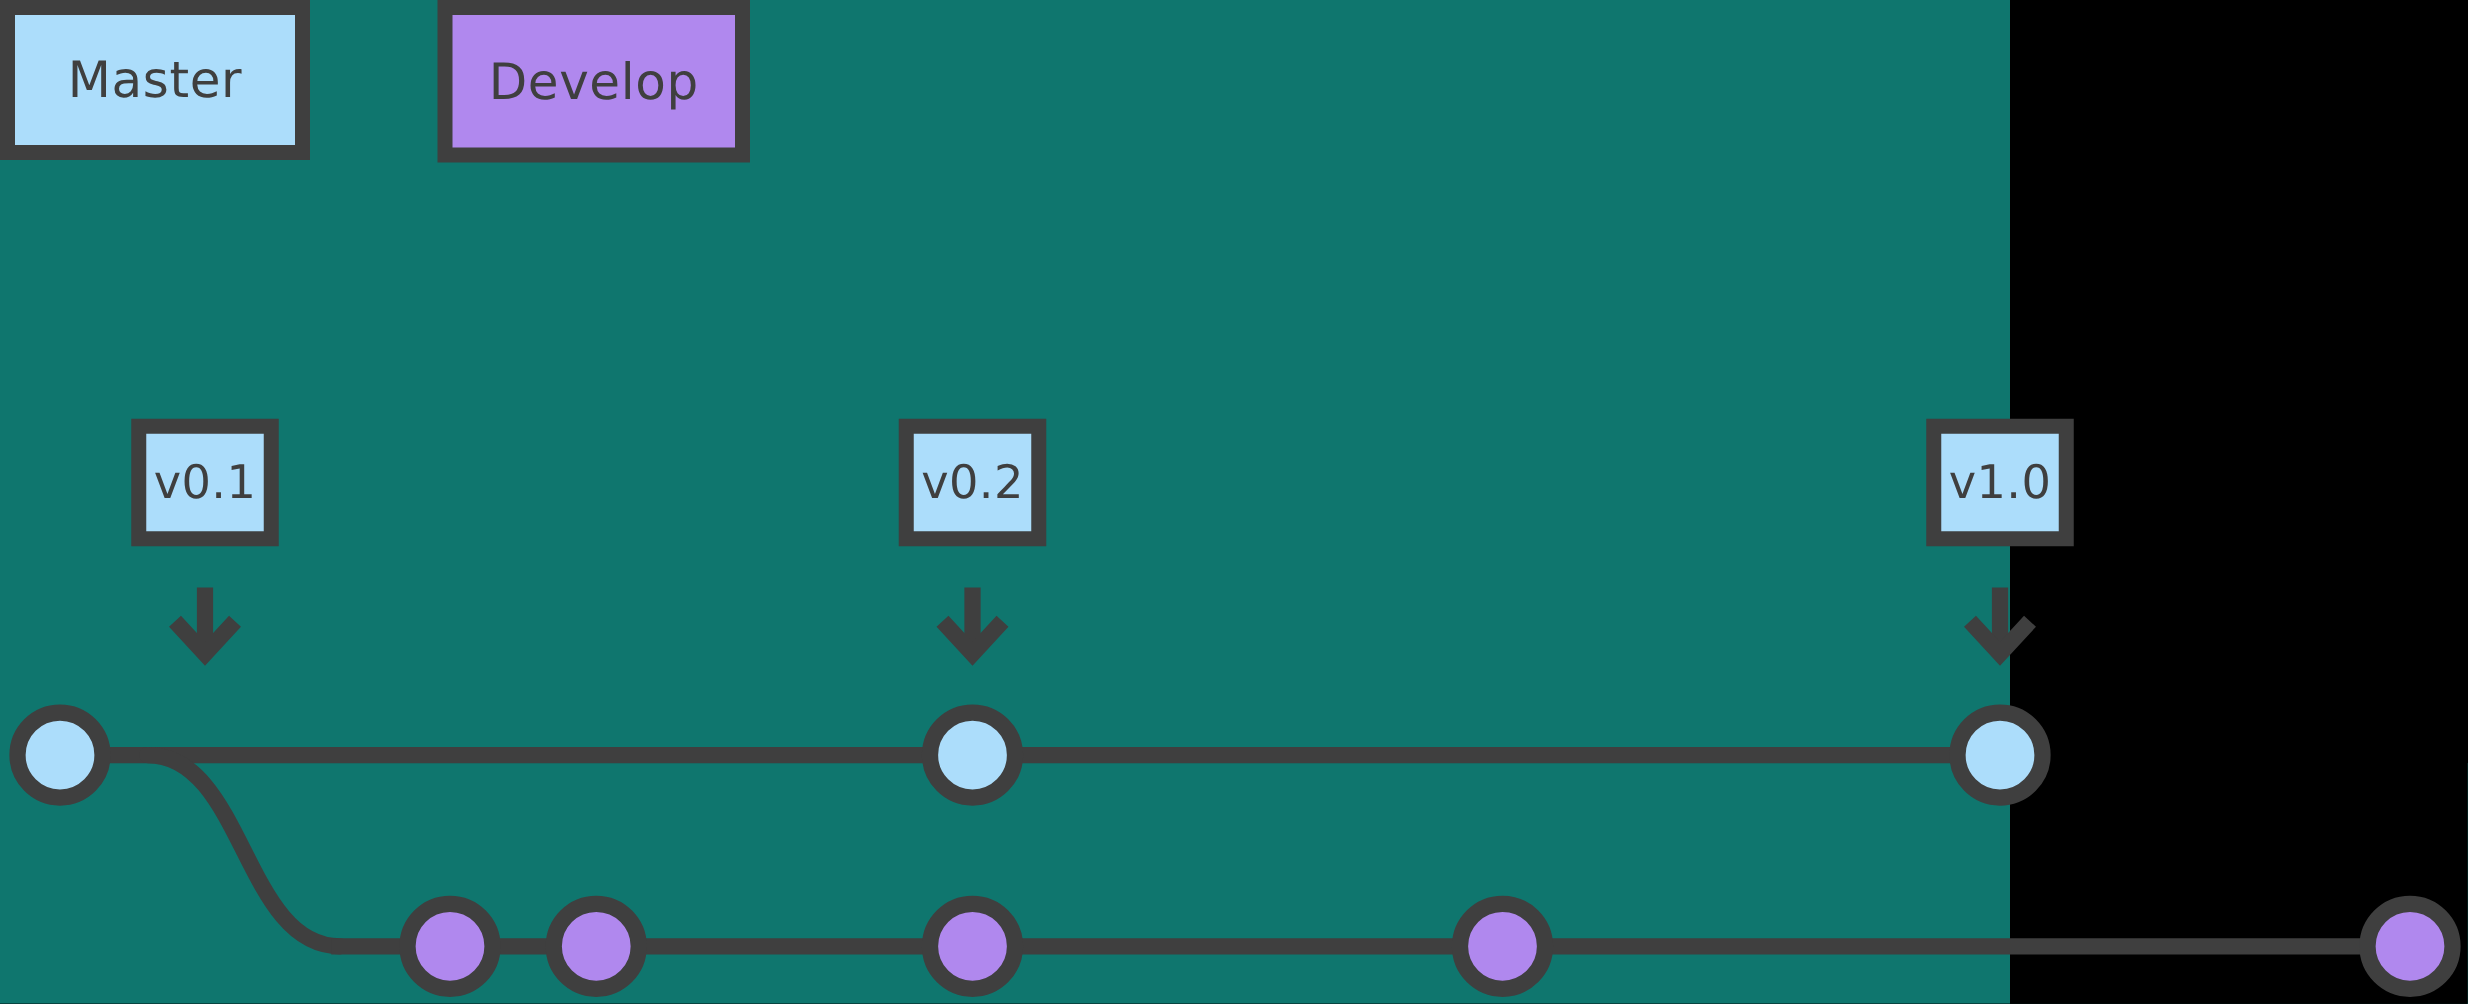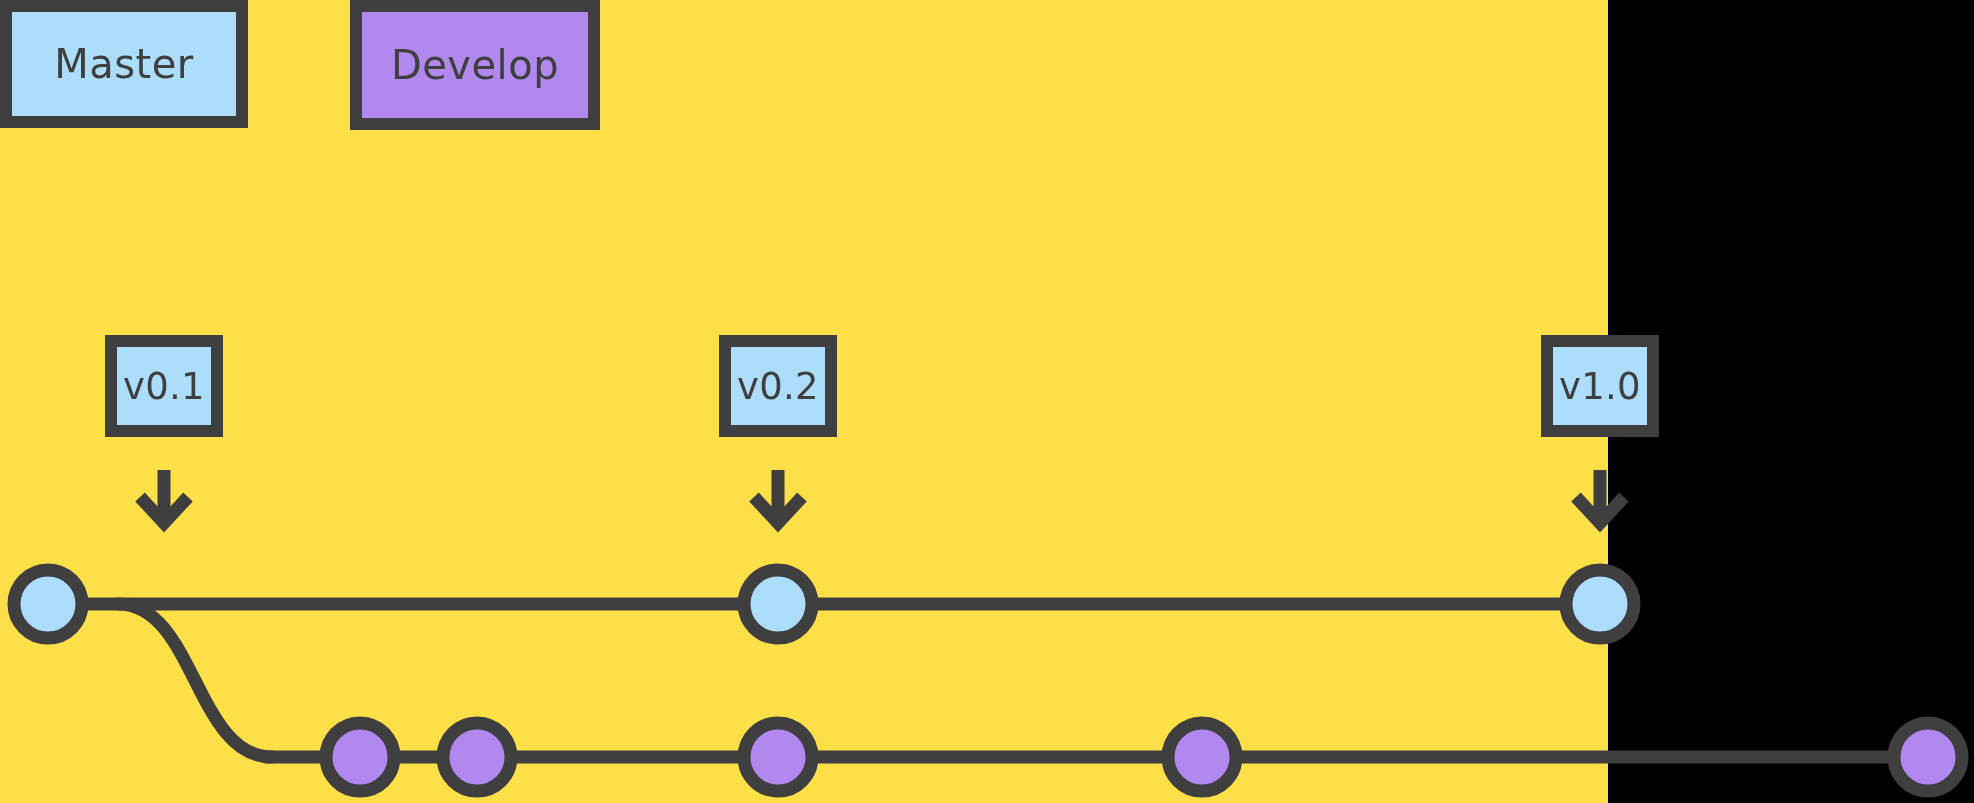--- a/index.html
+++ b/index.html
@@ -11,21 +11,21 @@
   body {
     width: 1974px;
     height: 803px;
     overflow: hidden;
     font-family: "DejaVu Sans", "Liberation Sans", sans-serif;
   }
   #canvas {
     position: relative;
     width: 1608px;
     height: 803px;
-    background: #fde047;
+    background: #0f766e;
   }
   #graph-svg {
     position: absolute;
     left: 0;
     top: 0;
     width: 1974px;
     height: 803px;
     display: block;
   }
   .box-label {

